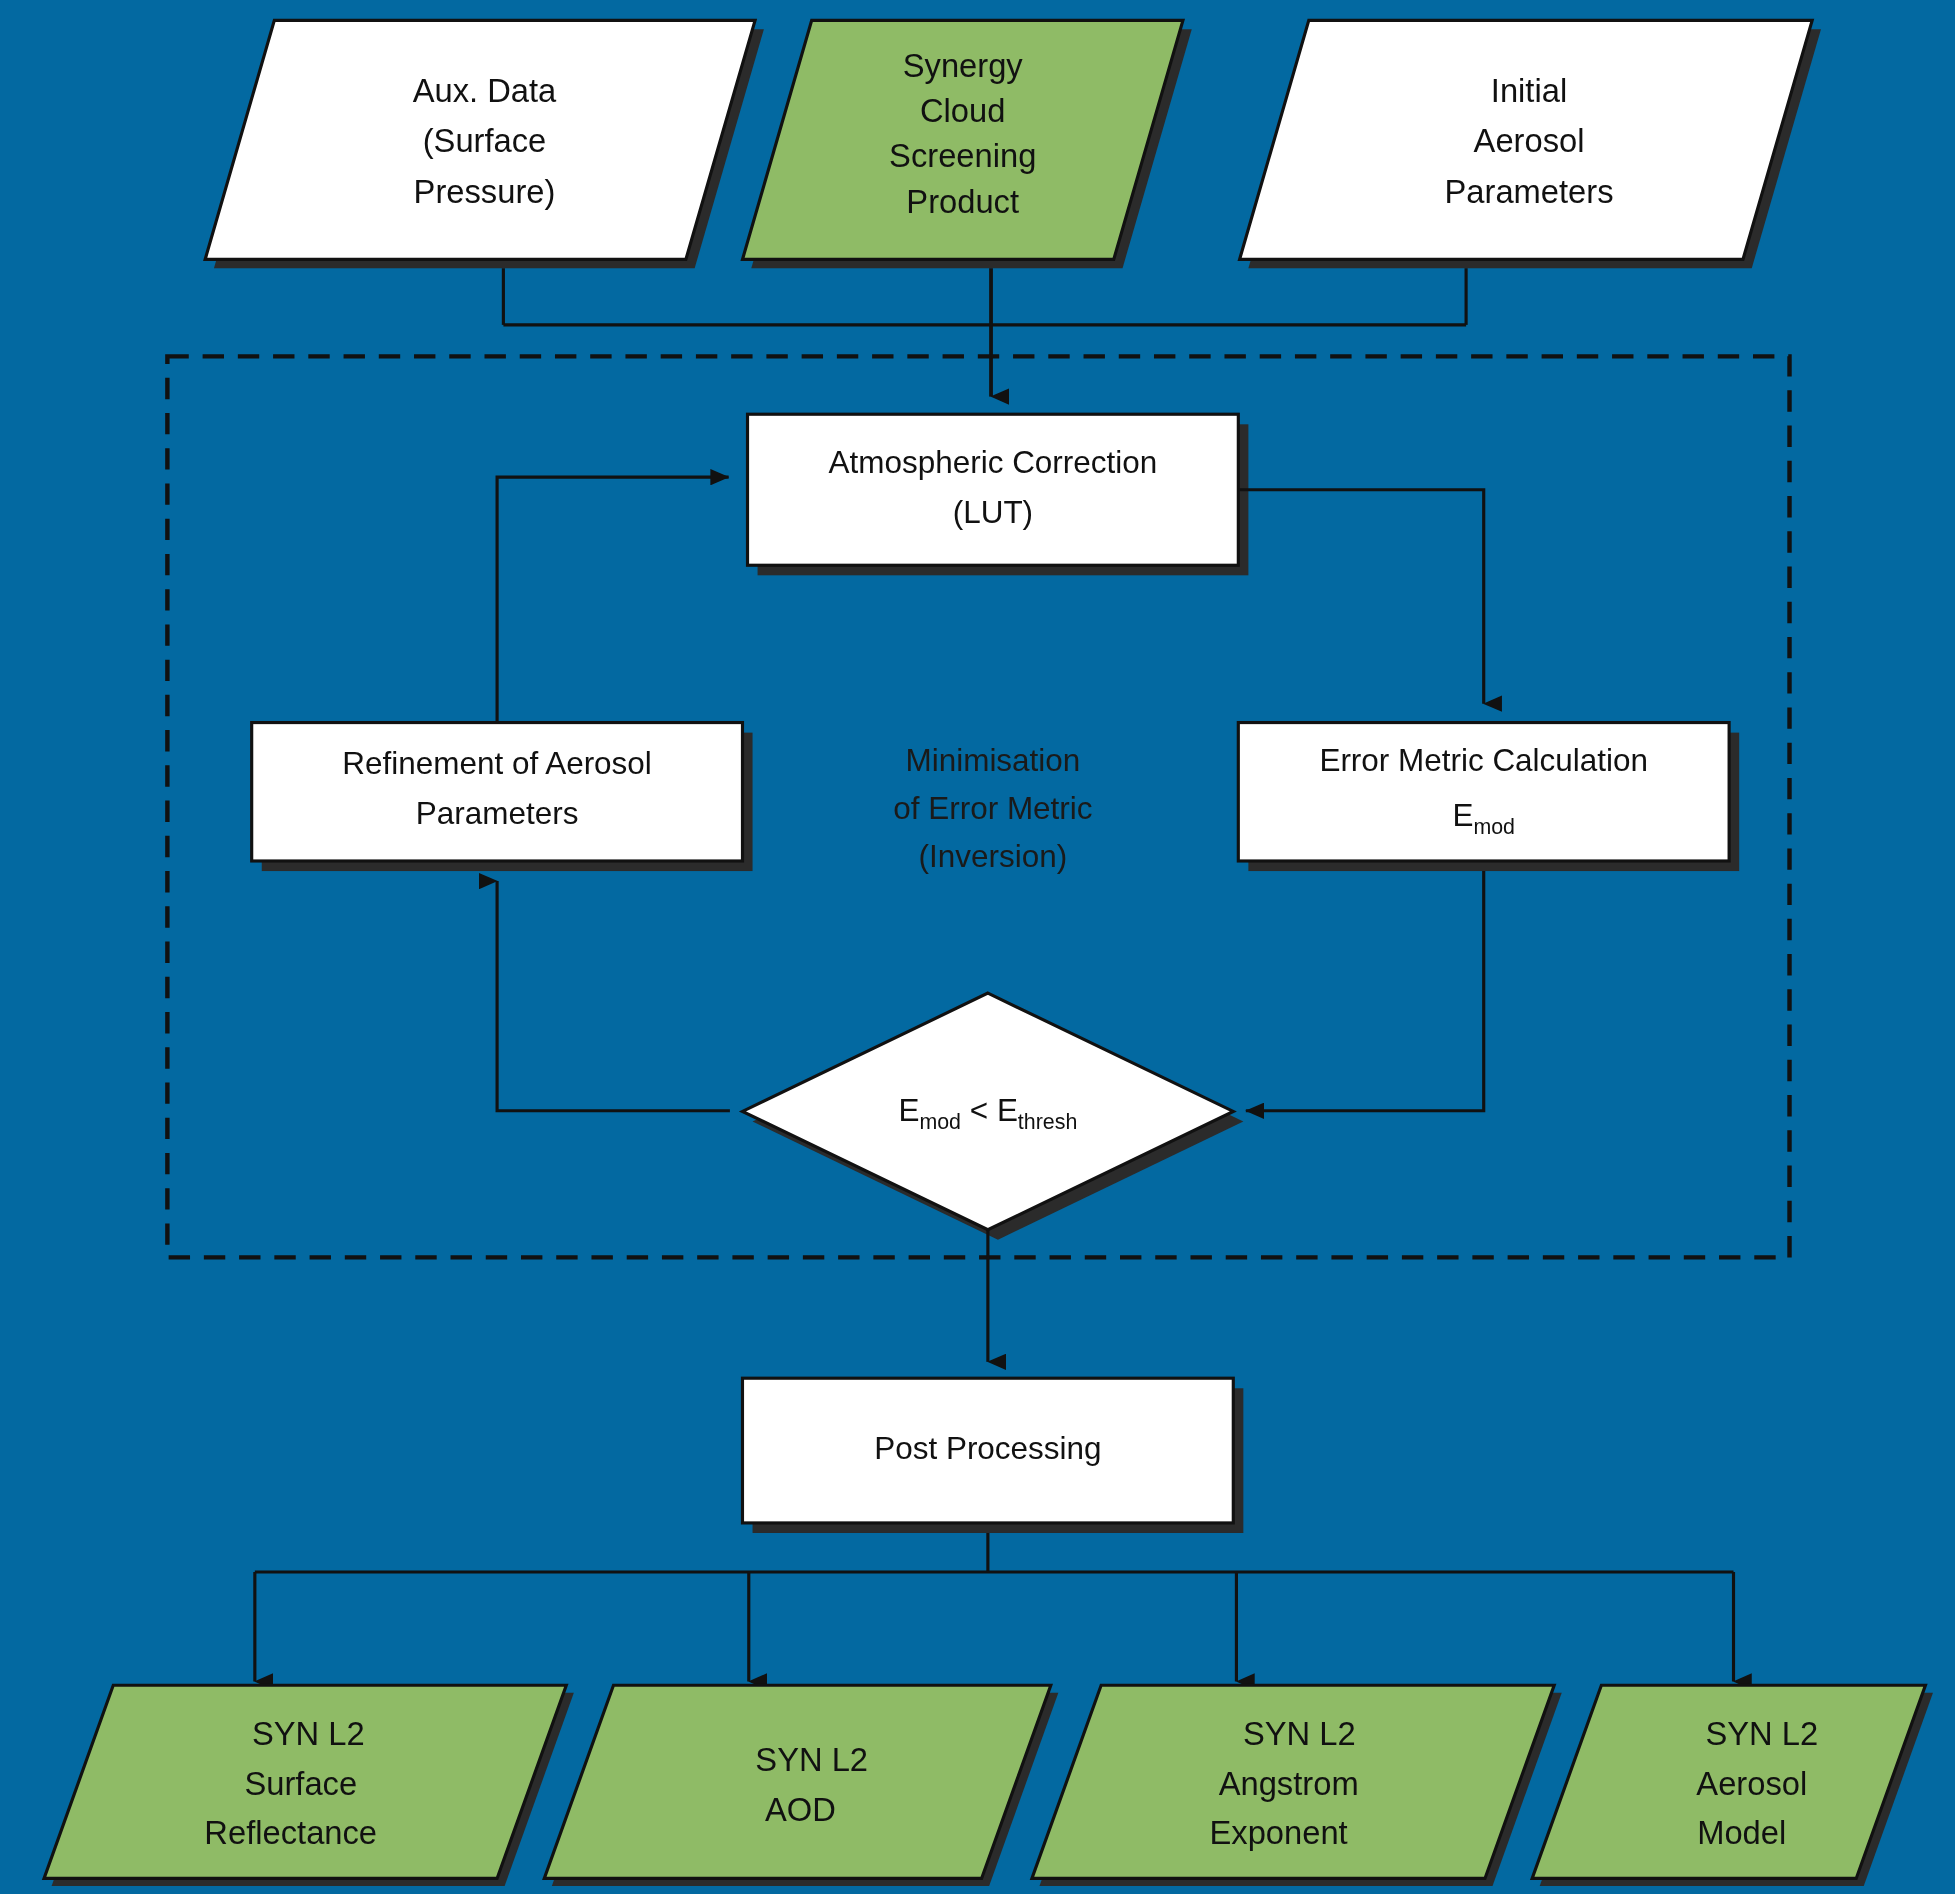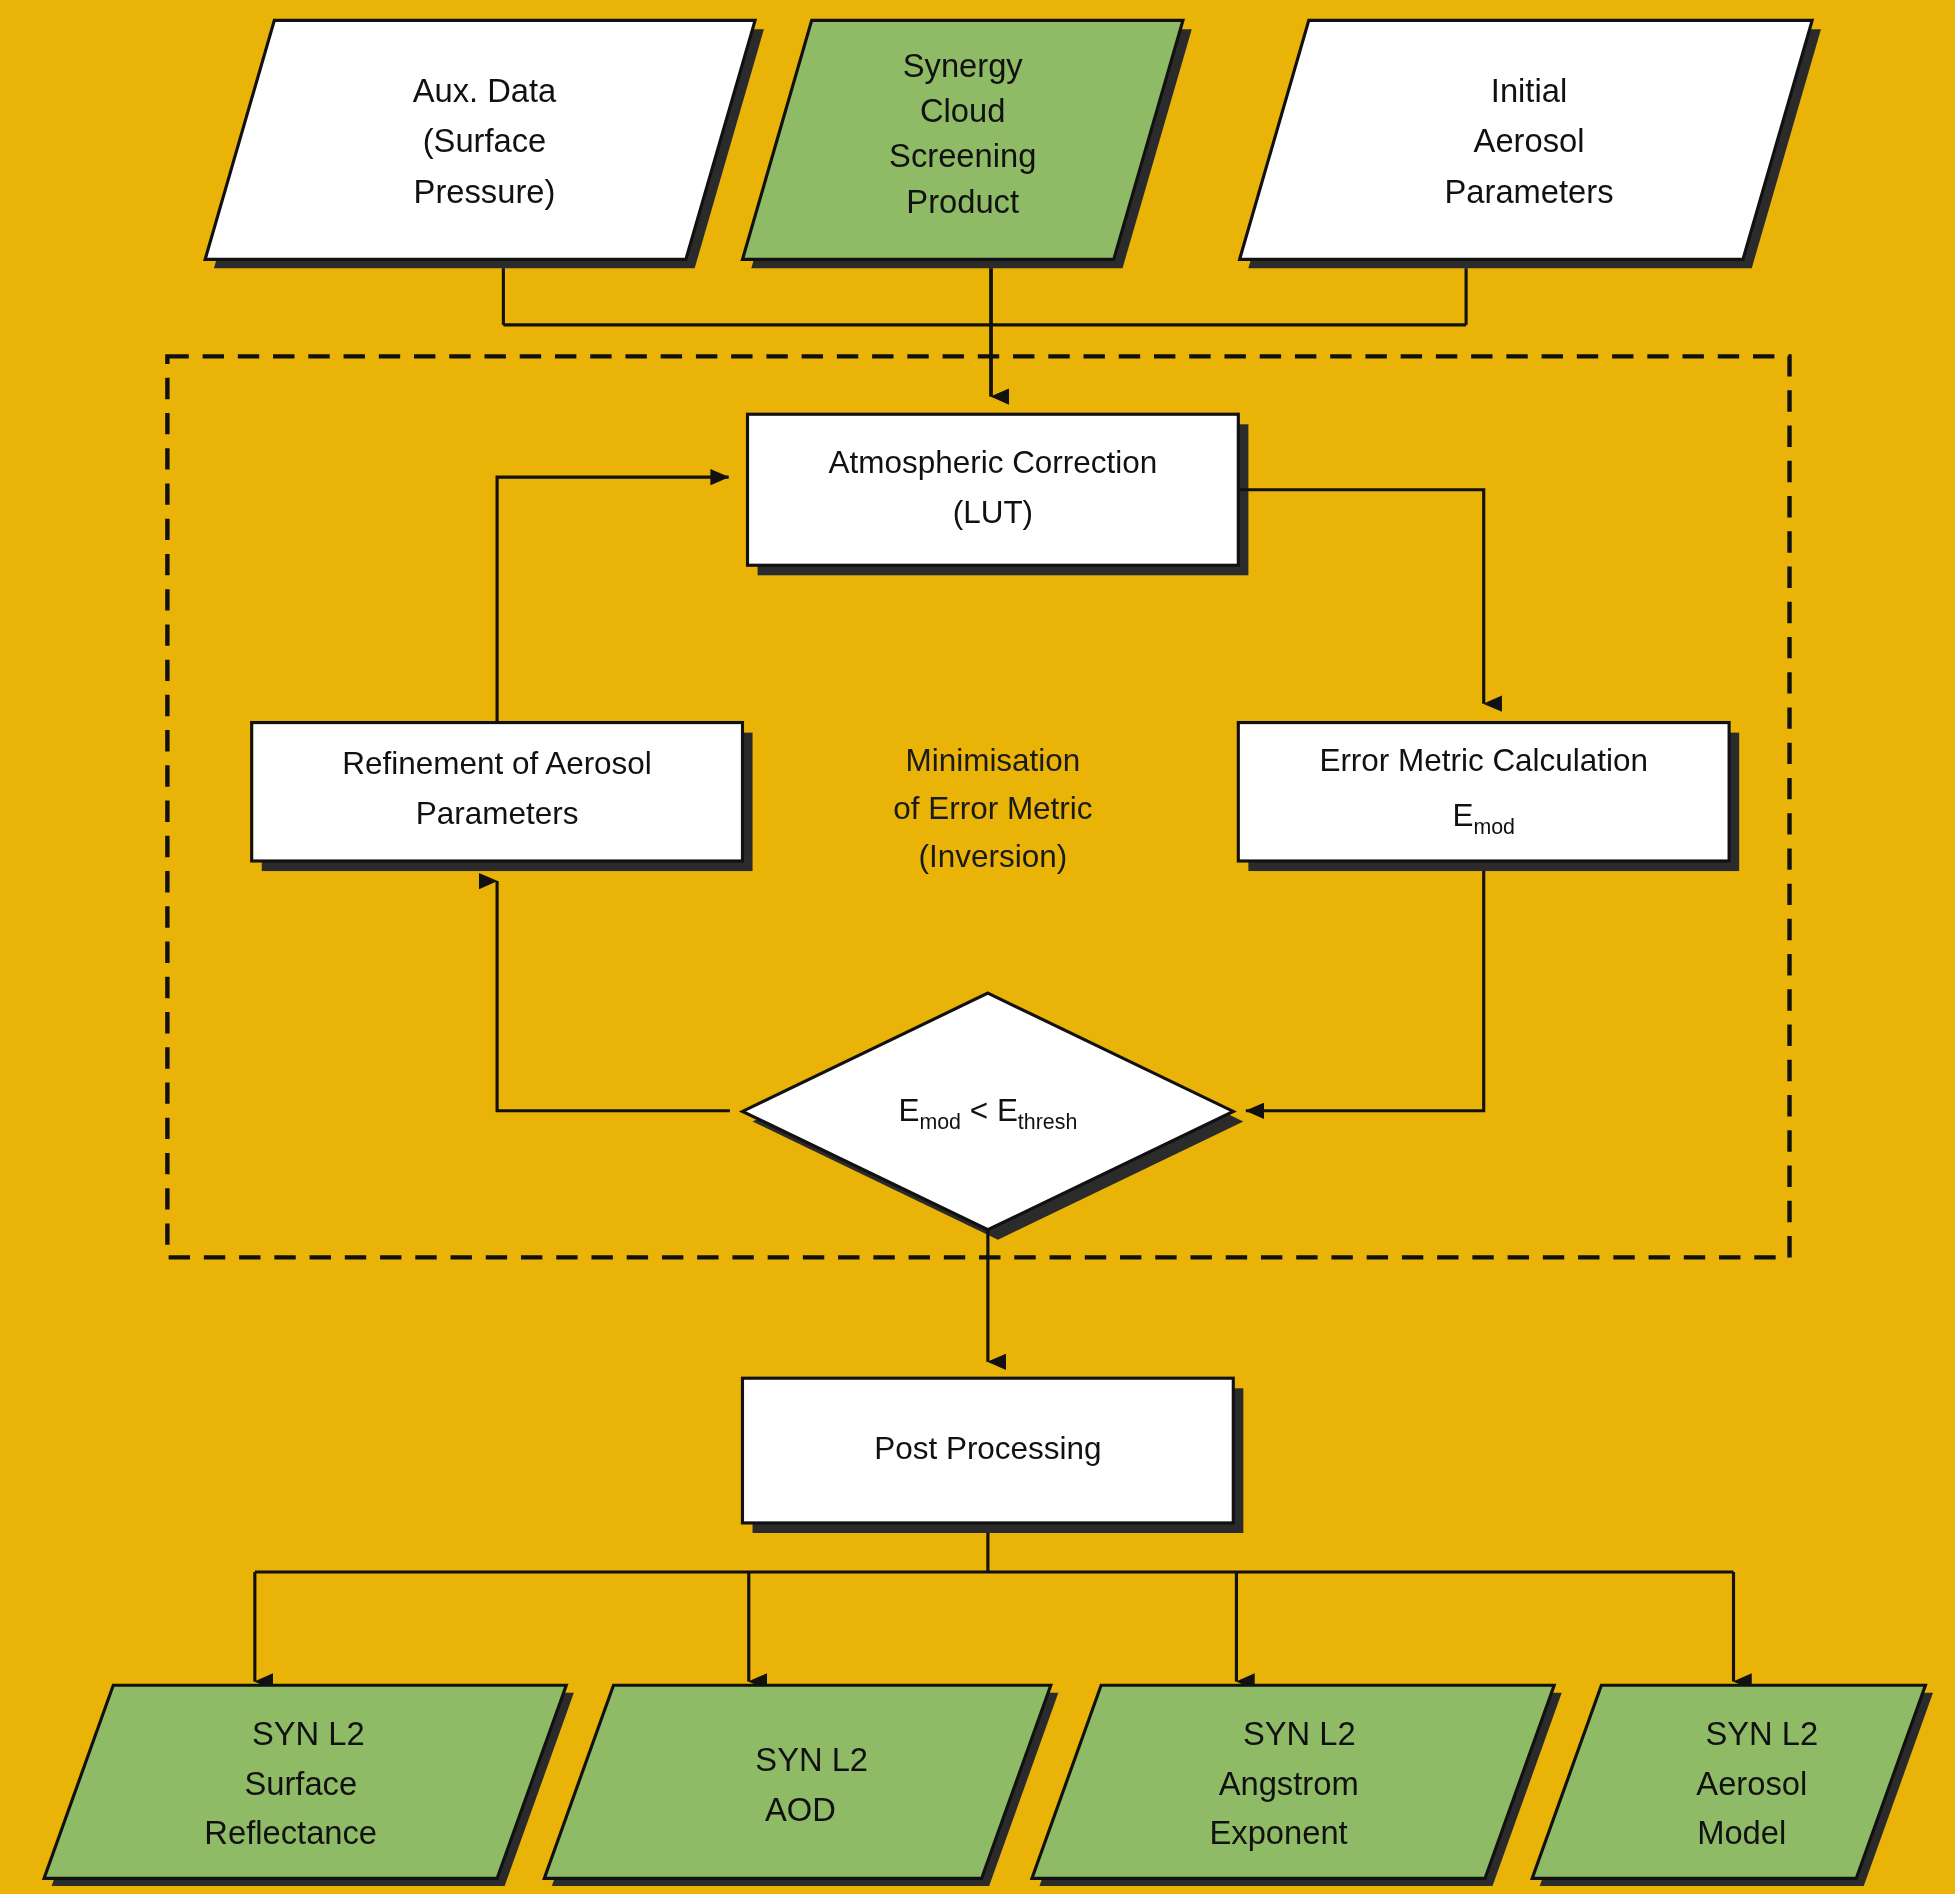--- a/index.html
+++ b/index.html
@@ -8,21 +8,21 @@
     padding: 0;
     background: #ffffff;
   }
   body {
     font-family: "Liberation Sans", sans-serif;
   }
   #canvas {
     position: relative;
     width: 1955px;
     height: 1895px;
-    background: #eab308;
+    background: #0369a1;
     overflow: hidden;
   }
   svg#flow {
     position: absolute;
     left: 0;
     top: 0;
     width: 1955px;
     height: 1895px;
   }
   .node-label {

